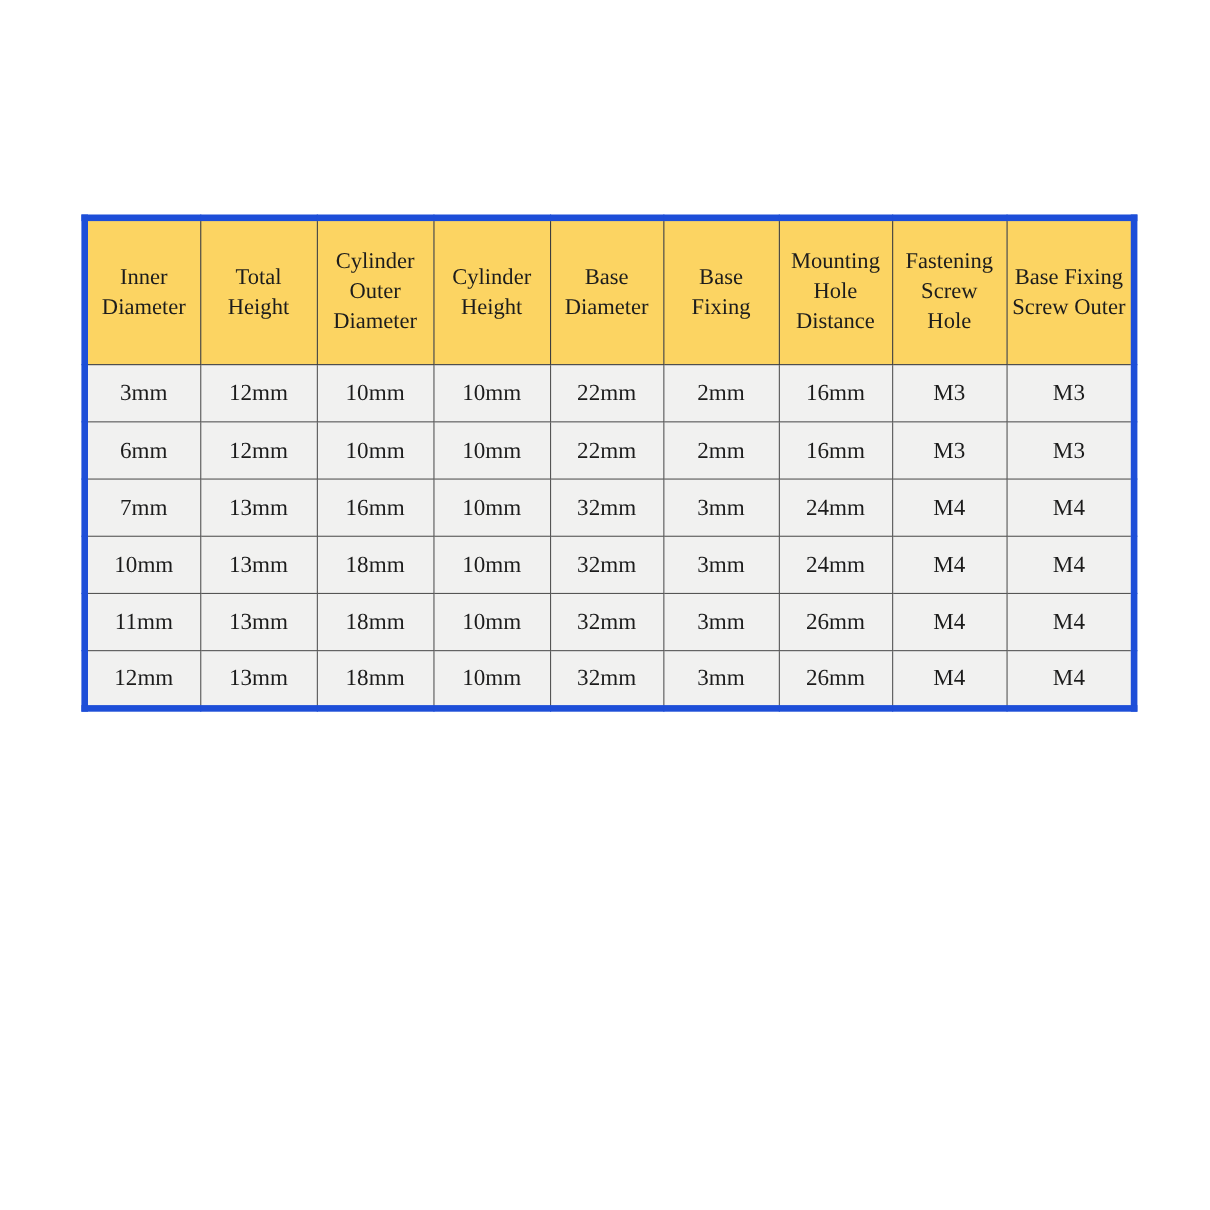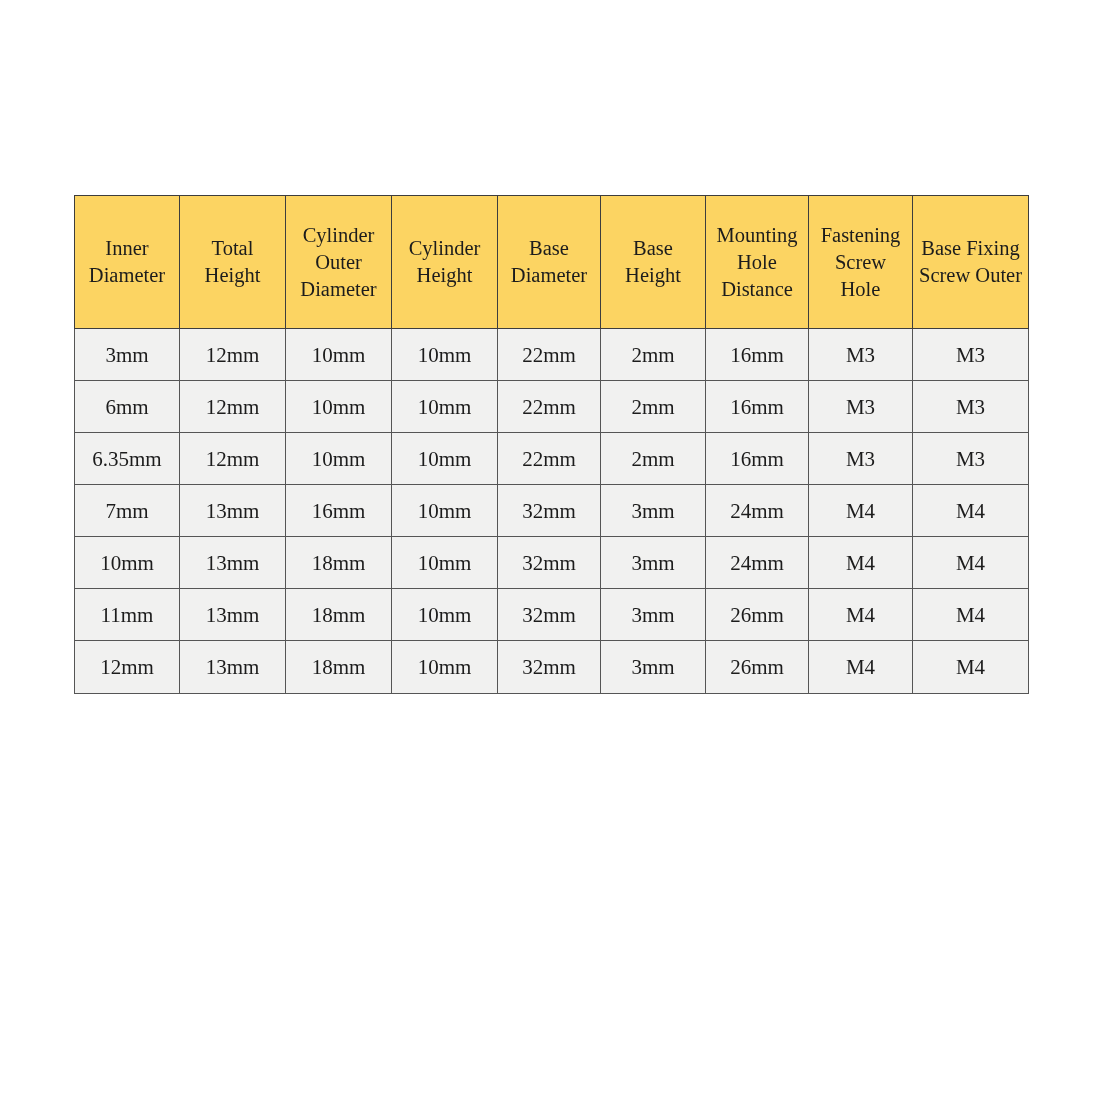--- a/index.html
+++ b/index.html
@@ -24,21 +24,21 @@
   #spec-table-wrap {
     position: absolute;
     left: 74px;
     top: 195px;
     width: 954px;
   }
   table.spec-table {
     border-collapse: collapse;
     table-layout: fixed;
     width: 954px;
-    border: 1px solid #1d4ed8;
+    border: 6px solid #1d4ed8;
   }
   table.spec-table col.c0 { width: 105px; }
   table.spec-table col.c1 { width: 106px; }
   table.spec-table col.c2 { width: 106px; }
   table.spec-table col.c3 { width: 106px; }
   table.spec-table col.c4 { width: 103px; }
   table.spec-table col.c5 { width: 105px; }
   table.spec-table col.c6 { width: 103px; }
   table.spec-table col.c7 { width: 104px; }
   table.spec-table col.c8 { width: 116px; }
@@ -90,51 +90,40 @@
           <col class="c7">
           <col class="c8">
       </colgroup>
       <thead>
         <tr>
             <th>Inner Diameter</th>
             <th>Total Height</th>
             <th>Cylinder Outer Diameter</th>
             <th>Cylinder Height</th>
             <th>Base Diameter</th>
-            <th>Base Height</th>
+            <th>Base Fixing</th>
             <th>Mounting Hole Distance</th>
             <th>Fastening Screw Hole</th>
             <th>Base Fixing Screw Outer</th>
           </tr>
       </thead>
       <tbody>
           <tr>
             <td>3mm</td>
             <td>12mm</td>
             <td>10mm</td>
             <td>10mm</td>
             <td>22mm</td>
             <td>2mm</td>
             <td>16mm</td>
             <td>M3</td>
             <td>M3</td>
           </tr>
           <tr>
             <td>6mm</td>
-            <td>12mm</td>
-            <td>10mm</td>
-            <td>10mm</td>
-            <td>22mm</td>
-            <td>2mm</td>
-            <td>16mm</td>
-            <td>M3</td>
-            <td>M3</td>
-          </tr>
-          <tr>
-            <td>6.35mm</td>
             <td>12mm</td>
             <td>10mm</td>
             <td>10mm</td>
             <td>22mm</td>
             <td>2mm</td>
             <td>16mm</td>
             <td>M3</td>
             <td>M3</td>
           </tr>
           <tr>

